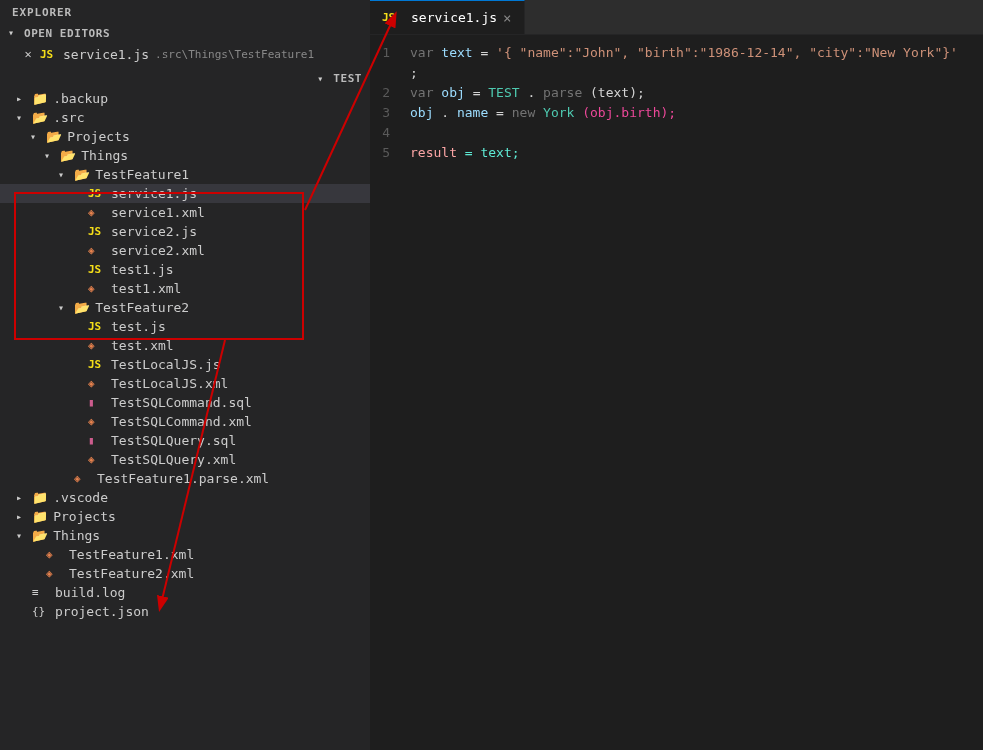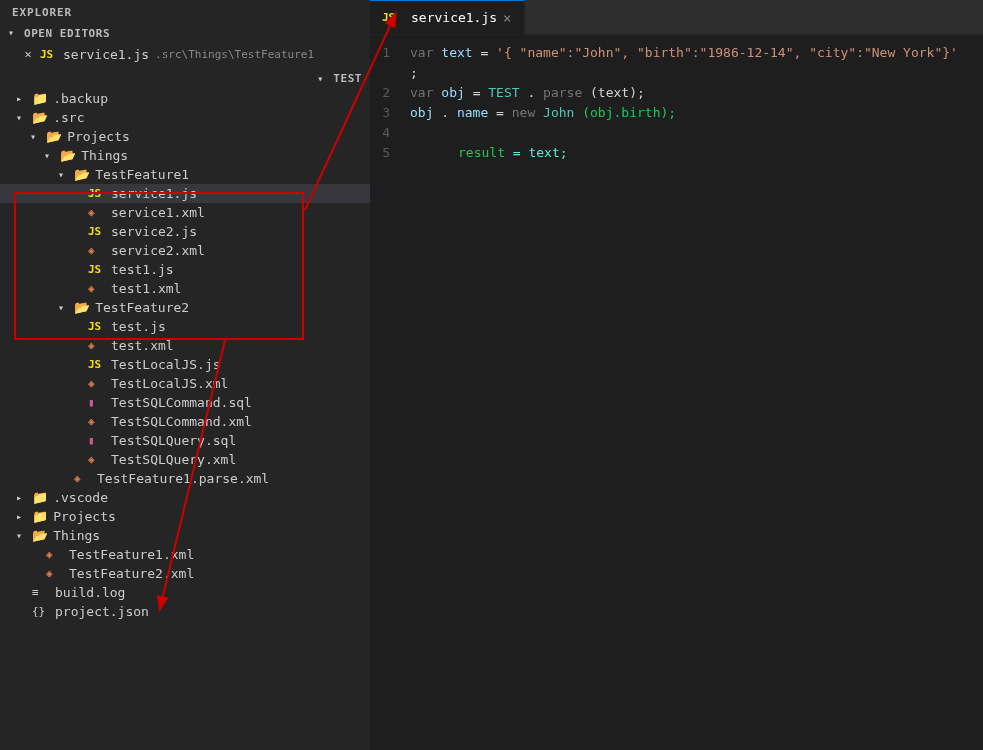--- a/index.html
+++ b/index.html
@@ -464,34 +464,34 @@
     </div>
 
     <div class="code-line">
       <span class="line-number">3</span>
       <span class="code-text">
         <span style="color:#9cdcfe;">obj</span>
         <span style="color:#d4d4d4;">.</span>
         <span style="color:#9cdcfe;">name</span>
         <span style="color:#d4d4d4;"> = </span>
         <span class="kw">new</span>
-        <span style="color:#4ec9b0;"> John</span>
-        <span style="color:#22c55e;">(obj.birth);</span>
+        <span style="color:#4ec9b0;"> York</span>
+        <span style="color:#ec4899;">(obj.birth);</span>
       </span>
     </div>
 
     <div class="code-line">
       <span class="line-number">4</span>
       <span class="code-text">&nbsp;</span>
     </div>
 
     <div class="code-line">
       <span class="line-number">5</span>
       <span class="code-text">
-        <span style="color:#22c55e;margin-left:48px;">result</span>
+        <span style="color:#fca5a5;">result</span>
         <span style="color:#5eead4;"> = text;</span>
       </span>
     </div>
   </div>
 </div>
 
 <div id="red-box"></div>
 
 <svg id="arrows-svg">
 

